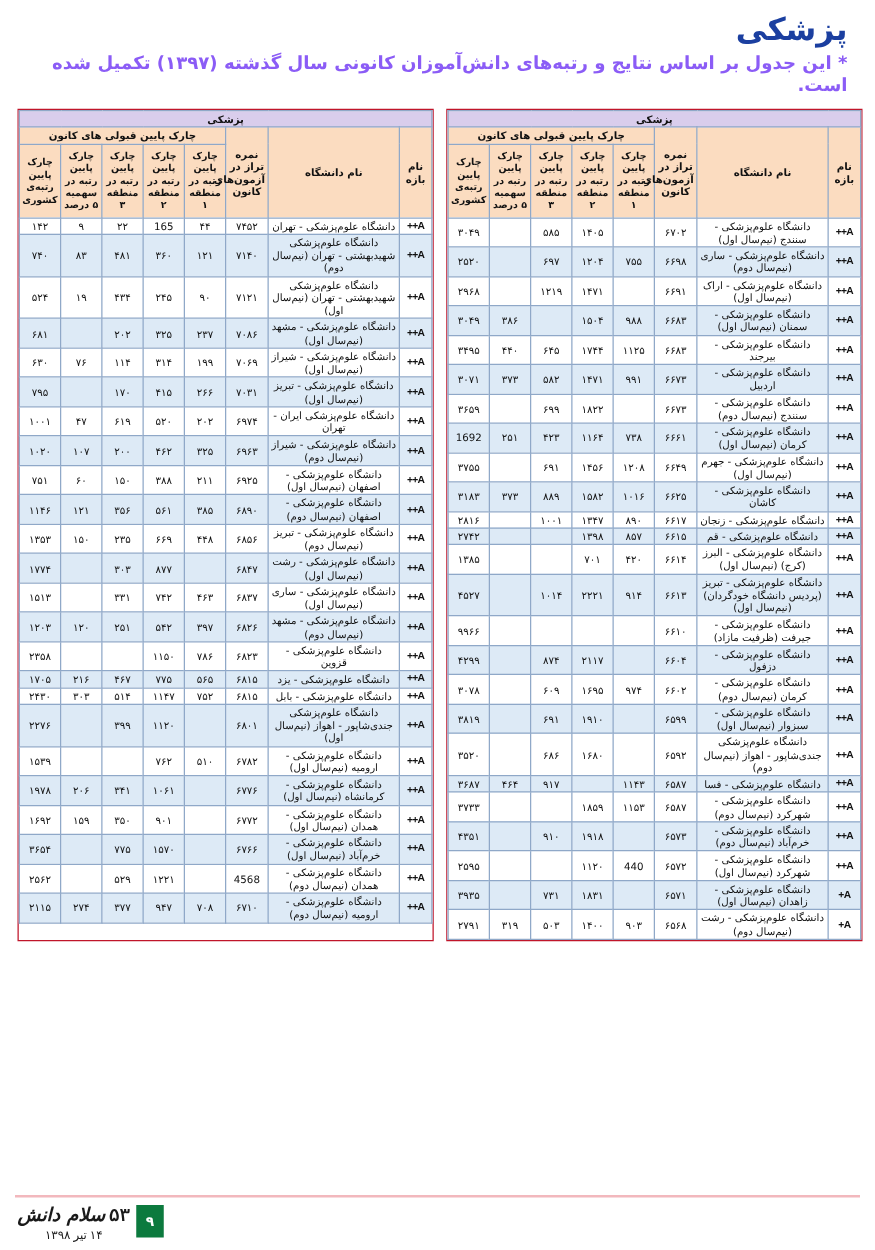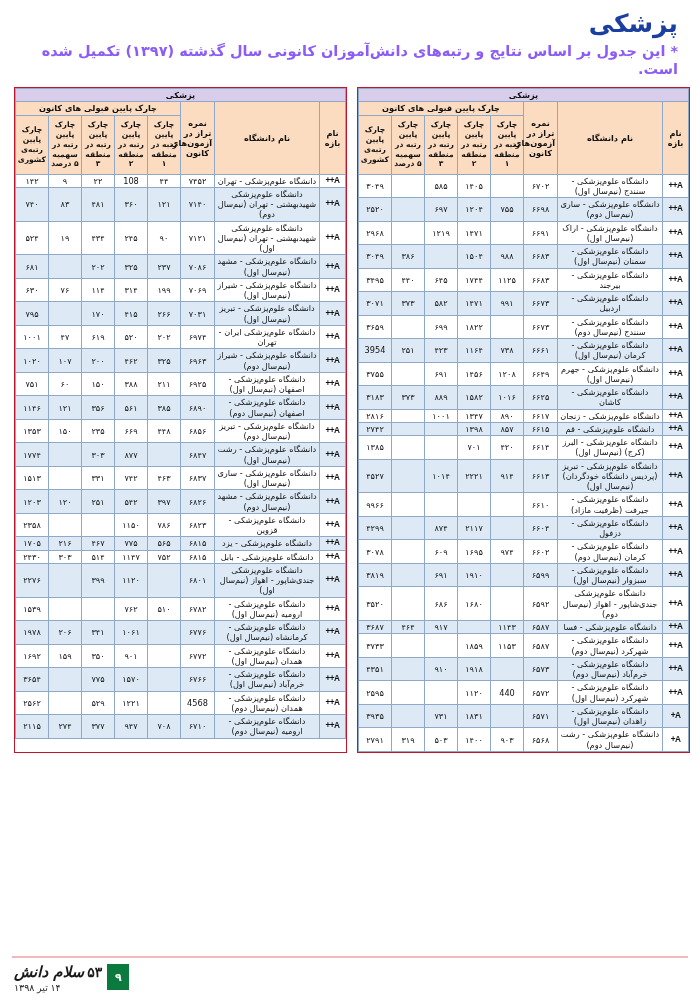--- a/index.html
+++ b/index.html
@@ -169,47 +169,47 @@
     font-size: 11px;
     font-weight: bold;
     display: flex;
     align-items: center;
     justify-content: center;
     font-family: "DejaVu Sans", sans-serif;
   }
   .footer-texts {
     display: flex;
     flex-direction: column;
-    align-items: flex-end;
+    align-items: center;
     line-height: 1.1;
   }
   .mag-line {
     display: flex;
     flex-direction: row-reverse;
     align-items: baseline;
     gap: 3px;
   }
   .mag-name {
     font-size: 15px;
     font-weight: bold;
     font-style: italic;
     color: #1a1a1a;
     font-family: "DejaVu Serif", serif;
   }
   .mag-issue {
     font-size: 14px;
     font-weight: bold;
     color: #1a1a1a;
-    font-family: Liberation Serif, serif;
+    font-family: Liberation Mono, monospace;
   }
   .mag-date {
     font-size: 9.5px;
     color: #1a1a1a;
     margin-top: 2px;
-    font-family: Liberation Sans, sans-serif;
+    font-family: Liberation Serif, serif;
   }
 </style>
 </head>
 <body>
 
 <div class="page-header">
   <div class="subject-title">پزشکی</div>
   <div class="note-line">* این جدول بر اساس نتایج و رتبه‌های دانش‌آموزان کانونی سال گذشته (۱۳۹۷) تکمیل شده است.</div>
 </div>
 
@@ -244,21 +244,21 @@
           <td class="vert">چارک پایین رتبه در سهمیه ۵ درصد</td>
           <td class="vert">چارک پایین رتبه‌ی کشوری</td>
         </tr>
       </thead>
       <tbody id="right-body">
           <tr class="data-row">
             <td class="col-band">A++</td>
             <td class="col-uni">دانشگاه علوم‌پزشکی - تهران</td>
             <td class="col-num">۷۴۵۲</td>
             <td class="col-num">۴۴</td>
-            <td class="col-num">108</td>
+            <td class="col-num">165</td>
             <td class="col-num">۲۲</td>
             <td class="col-num">۹</td>
             <td class="col-num">۱۴۲</td>
           </tr>
           <tr class="data-row">
             <td class="col-band">A++</td>
             <td class="col-uni">دانشگاه علوم‌پزشکی شهیدبهشتی - تهران (نیم‌سال دوم)</td>
             <td class="col-num">۷۱۴۰</td>
             <td class="col-num">۱۲۱</td>
             <td class="col-num">۳۶۰</td>
@@ -592,21 +592,21 @@
             <td class="col-num">۳۶۵۹</td>
           </tr>
           <tr class="data-row">
             <td class="col-band">A++</td>
             <td class="col-uni">دانشگاه علوم‌پزشکی - کرمان (نیم‌سال اول)</td>
             <td class="col-num">۶۶۶۱</td>
             <td class="col-num">۷۳۸</td>
             <td class="col-num">۱۱۶۴</td>
             <td class="col-num">۴۲۳</td>
             <td class="col-num">۲۵۱</td>
-            <td class="col-num">3954</td>
+            <td class="col-num">1692</td>
           </tr>
           <tr class="data-row">
             <td class="col-band">A++</td>
             <td class="col-uni">دانشگاه علوم‌پزشکی - جهرم (نیم‌سال اول)</td>
             <td class="col-num">۶۶۴۹</td>
             <td class="col-num">۱۲۰۸</td>
             <td class="col-num">۱۴۵۶</td>
             <td class="col-num">۶۹۱</td>
             <td class="col-num"></td>
             <td class="col-num">۳۷۵۵</td>

